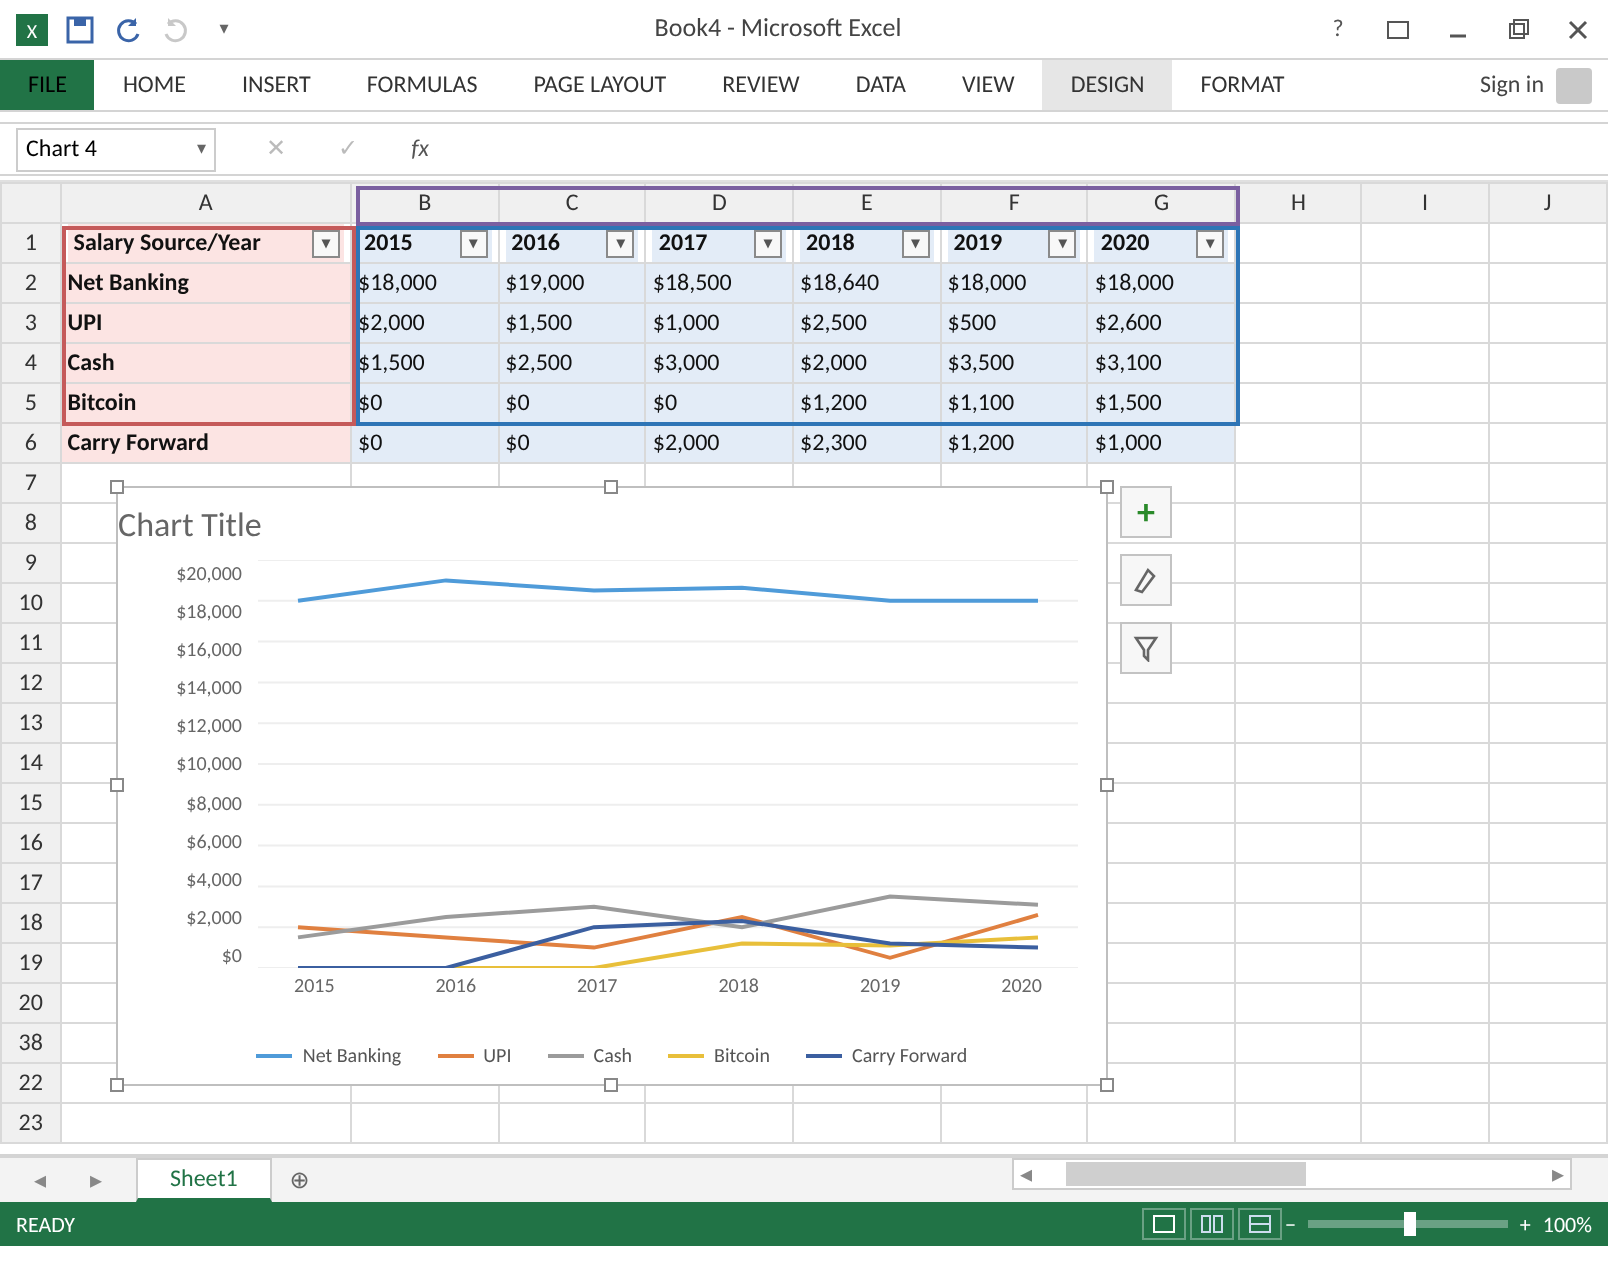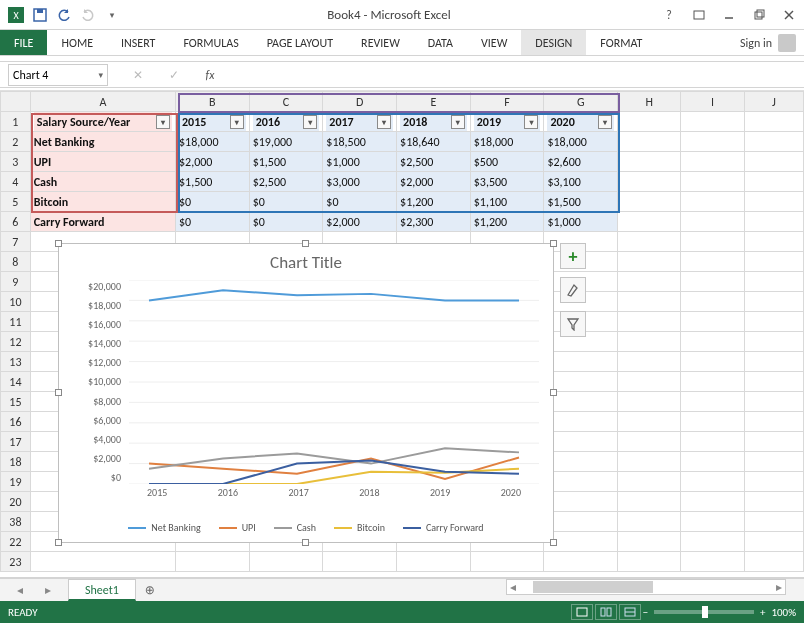--- a/index.html
+++ b/index.html
@@ -7,21 +7,21 @@
   
   .titlebar { height: 30px; background: #fff; display: flex; align-items: center; border-bottom: 1px solid #d4d4d4; }
   .qat { display: flex; align-items: center; gap: 0; padding-left: 4px; }
   .qat .qicon { width: 24px; height: 24px; display: flex; align-items: center; justify-content: center; cursor: pointer; }
   .titlebar .title { flex: 1; text-align: center; font-size: 13px; color: #444; }
   .winctl { display: flex; align-items: center; gap: 0; padding-right: 0; }
   .winctl .wicon { width: 30px; height: 24px; display: flex; align-items: center; justify-content: center; cursor: pointer; color: #555; }
   
   .ribbon-tabs { height: 26px; display: flex; align-items: stretch; border-bottom: 1px solid #d4d4d4; font-size: 12px; background:#fff;}
   .tab { padding: 4px 14px; color: #333; cursor: pointer; display:flex; align-items:center;}
-  .tab.file { background: #217346; color: #ffffff; }
+  .tab.file { background: #217346; color: #000000; }
   .tab.active { background: #e6e6e6; }
   .ribbon-tabs .spacer { flex: 1; }
   .signin { padding: 4px 8px; color:#444; display:flex; align-items:center; gap:6px;}
   .signin .avatar { width: 18px; height: 18px; background:#c9c9c9; border-radius:2px; }
   .ribbon-body { height: 6px; background:#fff; border-bottom:1px solid #d4d4d4; }
   
   .fbar { height: 26px; display:flex; align-items:center; border-bottom:1px solid #d4d4d4; background:#fff;gap:16px; }
   .namebox { width: 100px; height: 22px; border:1px solid #ccc; margin:0 4px 0 8px; display:flex; align-items:center; padding:0 4px; font-size:12px; justify-content:space-between;}
   .fbar .fx-btn { width:20px; text-align:center; color:#888; cursor:pointer;}
   .fbar .fx-lbl { width:20px; font-style:italic; color:#555; text-align:center;}
@@ -40,21 +40,21 @@
   .filter-btn { width:14px;height:14px;border:1px solid #8a8a8a;background:#f8f8f8;display:flex;align-items:center;justify-content:center;font-size:8px;color:#555;}
   .src-cell { background:#fce4e3; font-weight:bold;}
   .val-cell { background:#e3ecf7;}
   
   .range-sel { position:absolute; border:2px solid #2e75b6; pointer-events:none;}
   .range-sel.red { border-color:#c55a5a;}
   .range-sel.purple { border-color:#7a5fa0;}
   
   .chart-box { position:absolute; left:58px; top:152px; width:496px; height:300px; background:#fff; border:1px solid #bfbfbf;}
   .chart-box .handle{position:absolute;width:7px;height:7px;background:#fff;border:1px solid #888;}
-  .chart-title{ text-align:center;font-size:17px;color:#666;padding:8px 0 2px;}
+  .chart-title{ font-size:17px;color:#666;padding:8px 0 2px;}
   .plot{ position:absolute; left:70px; top:36px; right:14px; bottom:58px; }
   .plot svg{width:100%;height:100%;}
   .ylabels{ position:absolute; left:0; top:36px; bottom:58px; width:66px; display:flex; flex-direction:column; justify-content:space-between; text-align:right; font-size:10px; color:#666; padding-right:4px;}
   .xlabels{ position:absolute; left:70px; right:14px; bottom:40px; height:16px; display:flex; justify-content:space-between; font-size:10px;color:#666; padding:0 18px;}
   .legend{ position:absolute; bottom:8px; left:0; right:0; display:flex; justify-content:center; gap:18px; font-size:10px; color:#555;}
   .legend .li{display:flex;align-items:center;gap:5px;}
   .legend .sw{width:18px;height:2px;}
   
   .chart-side{position:absolute; left:560px; top:152px; display:flex;flex-direction:column;gap:8px;}
   .chart-side .sb{width:26px;height:26px;border:1px solid #c3c3c3;background:#f7f7f7;display:flex;align-items:center;justify-content:center;color:#555;cursor:pointer;}

